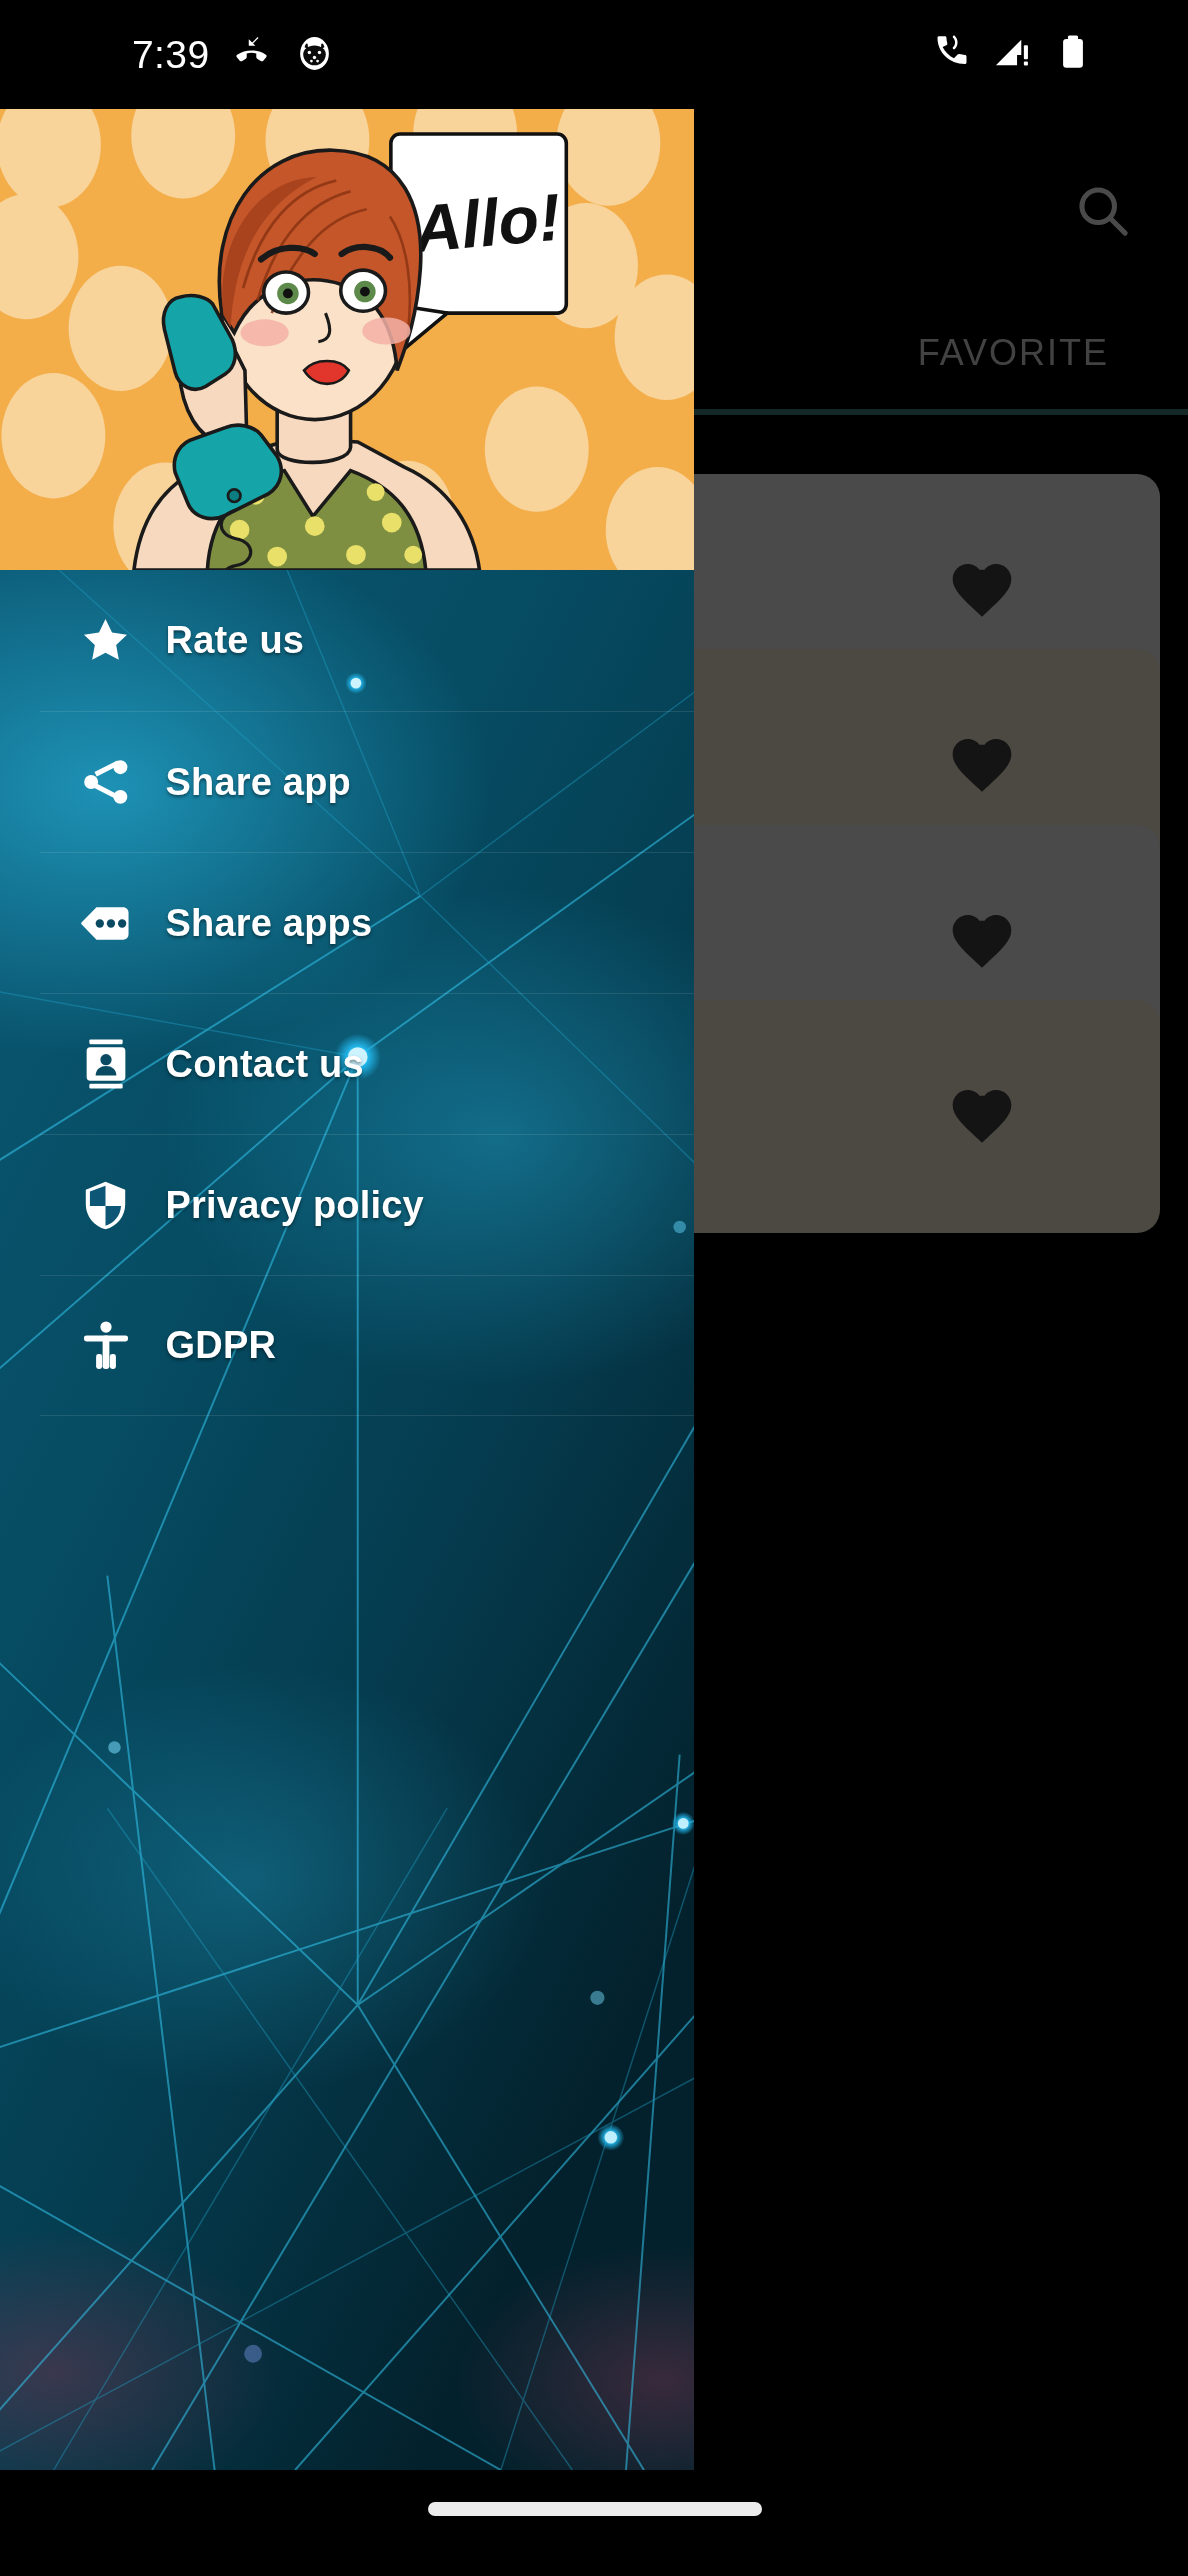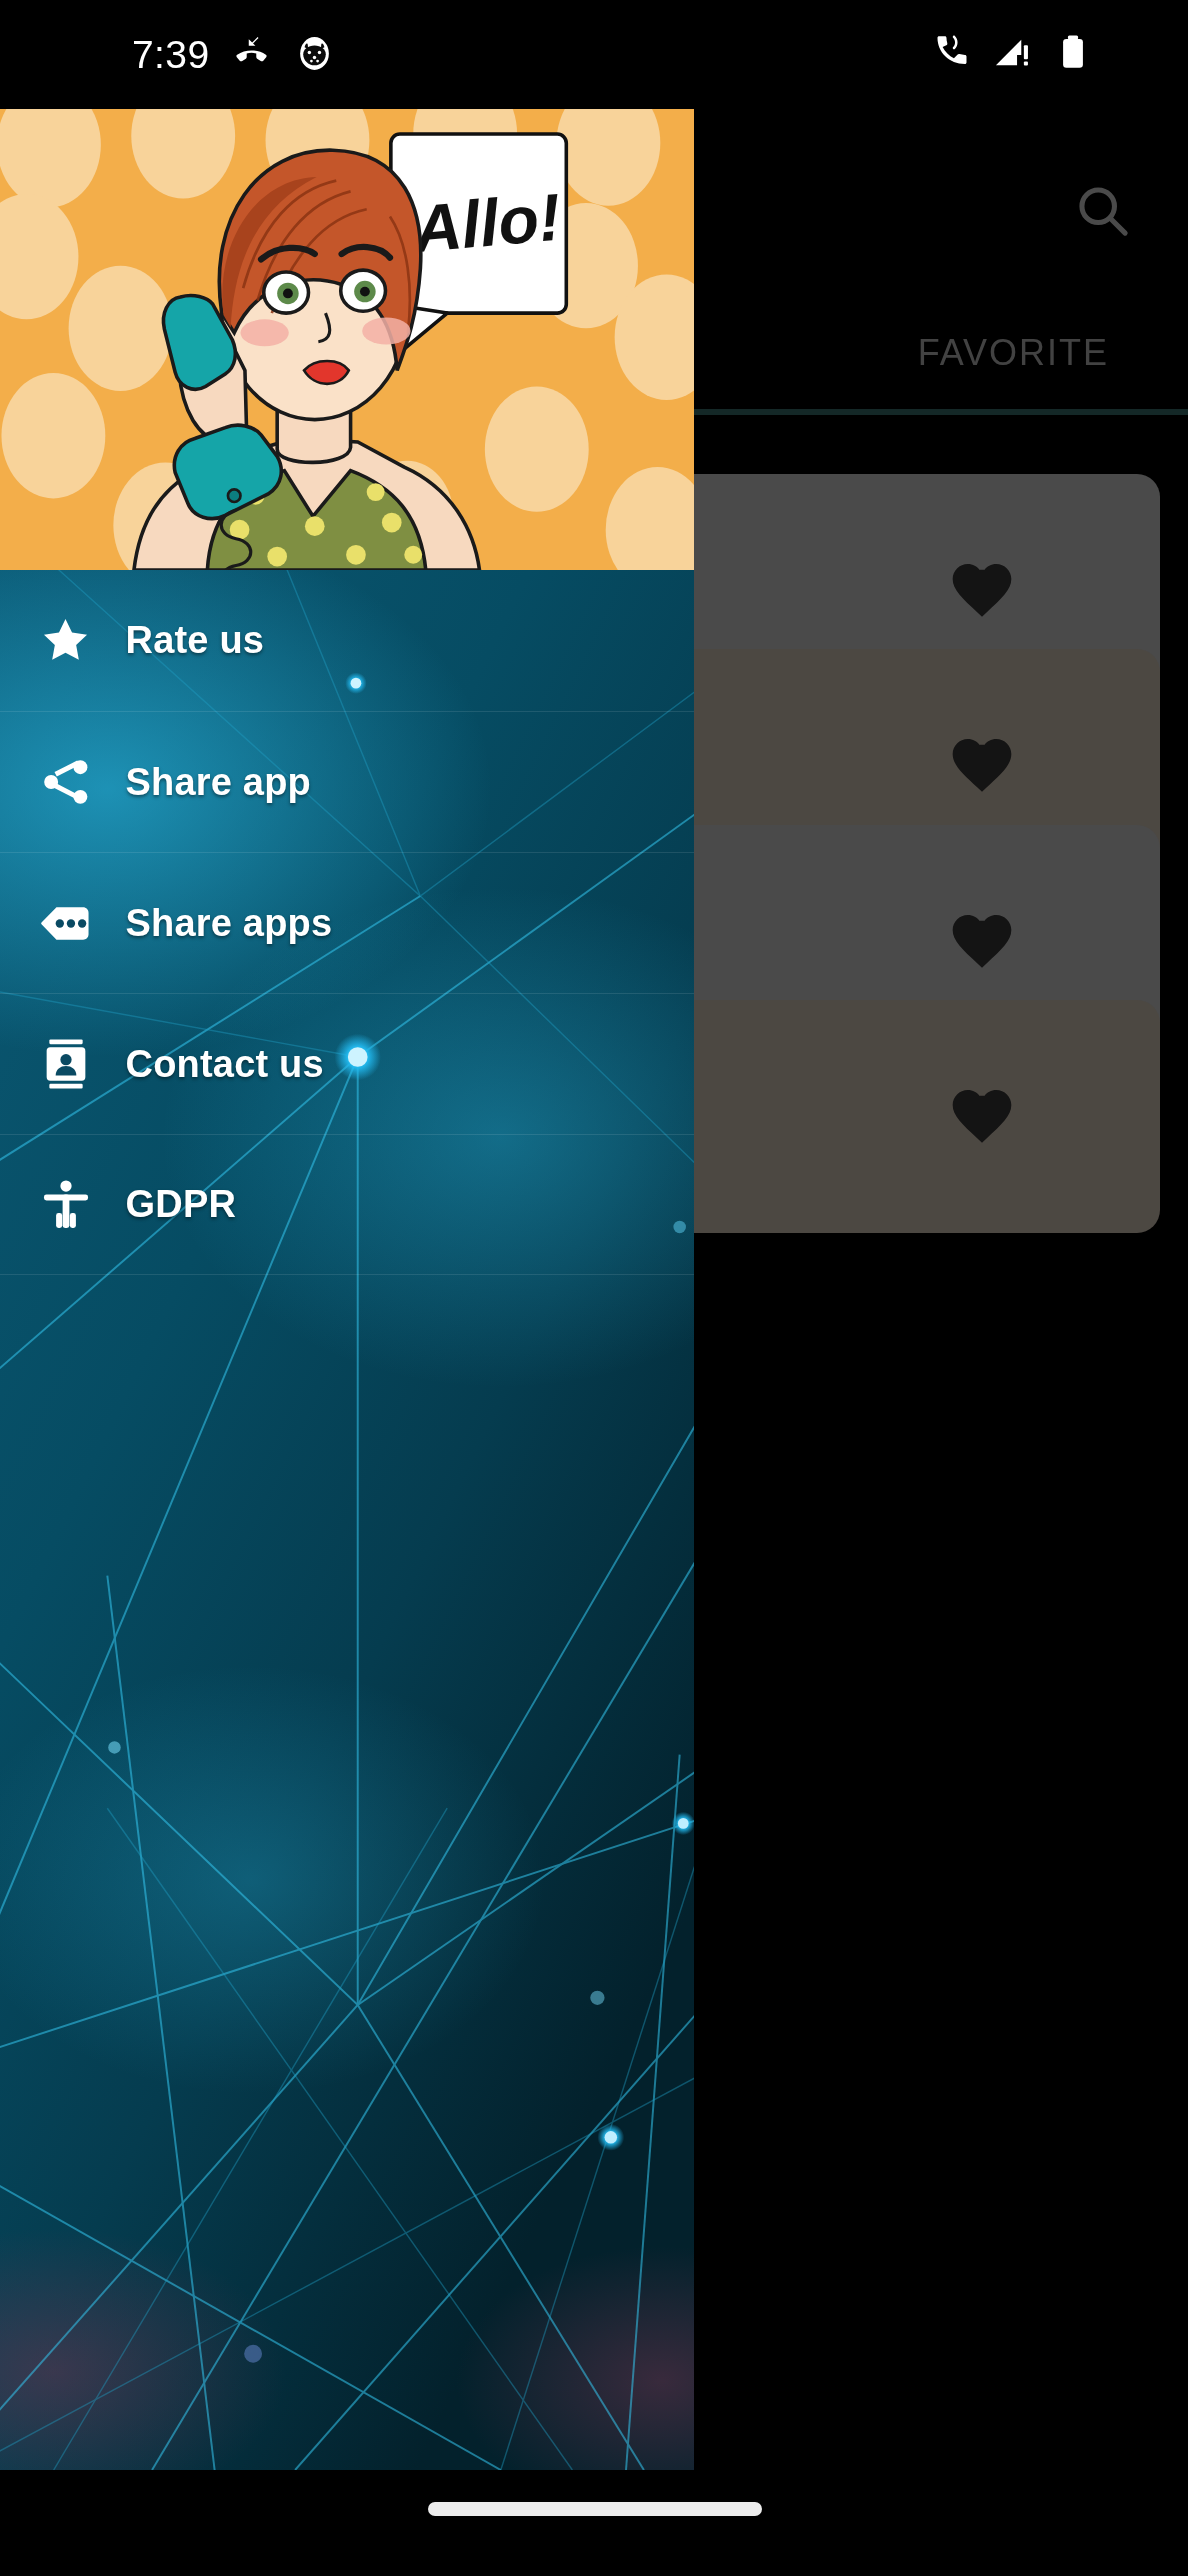--- a/index.html
+++ b/index.html
@@ -49,20 +49,21 @@
   }
   #drawer-net { position:absolute; inset:0; }
   #drawer-header {
     position:absolute; left:0; top:0; width:694px; height:461px; overflow:hidden;
     background:#f0ab45;
   }
   #menu-list { position:absolute; left:0; top:461px; width:694px; }
   .menu-item {
     position:relative; height:141px; display:flex; align-items:center;
     padding-left:27px;
+    margin-left:40px;
   }
   .menu-item + .menu-item { border-top:0.9px solid rgba(255,255,255,0.10); }
   .mi-icon { width:77px; flex:0 0 77px; display:flex; align-items:center; justify-content:center; }
   .mi-label {
     color:#ffffff; font-size:38px; font-weight:bold; margin-left:21.5px;
     text-shadow:0 1.8px 3.6px rgba(0,0,0,0.45); letter-spacing:0.2px;
   }
   .menu-divider-bottom { border-bottom:0.9px solid rgba(255,255,255,0.10); }
 
   
@@ -325,20 +326,30 @@
             <rect x="4.6" y="1.1" width="14.8" height="2.1" rx="0.5"></rect>
             <rect x="4.6" y="20.8" width="14.8" height="2.1" rx="0.5"></rect>
             <rect x="3.4" y="4.6" width="17.2" height="14.8" rx="1.6"></rect>
             <circle cx="12" cy="10.1" r="2.5" fill="#0a4a63"></circle>
             <path d="M7.4 17.1c0-2.7 2.1-4.2 4.6-4.2s4.6 1.5 4.6 4.2z" fill="#0a4a63"></path>
           </svg>
         </span>
         <span class="mi-label">Contact us</span>
       </div>
 
+      <div class="menu-item">
+        <span class="mi-icon">
+          <svg width="55" height="55" viewBox="0 0 24 24">
+            <path d="M12 1.6l8.6 3.5v6.3c0 5.3-3.6 9.6-8.6 11-5-1.4-8.6-5.7-8.6-11V5.1z" fill="#ffffff"></path>
+            <path d="M12 3.4v8.8H5.2V5.9z" fill="#0d5675"></path>
+            <path d="M12 12.2h6.8c-.3 4.3-3.1 7.5-6.8 8.6z" fill="#0d5675"></path>
+          </svg>
+        </span>
+        <span class="mi-label">Privacy policy</span>
+      </div>
 
       <div class="menu-item menu-divider-bottom">
         <span class="mi-icon">
           <svg width="54" height="54" viewBox="0 0 24 24" fill="#ffffff">
             <circle cx="12" cy="3.6" r="2.5"></circle>
             <rect x="2.2" y="7.3" width="19.6" height="2.7" rx="1.1"></rect>
             <rect x="10.5" y="7.3" width="3" height="14.9" rx="1.1"></rect>
             <rect x="7.6" y="15.6" width="2.7" height="6.6" rx="1.1"></rect>
             <rect x="13.7" y="15.6" width="2.7" height="6.6" rx="1.1"></rect>
           </svg>

